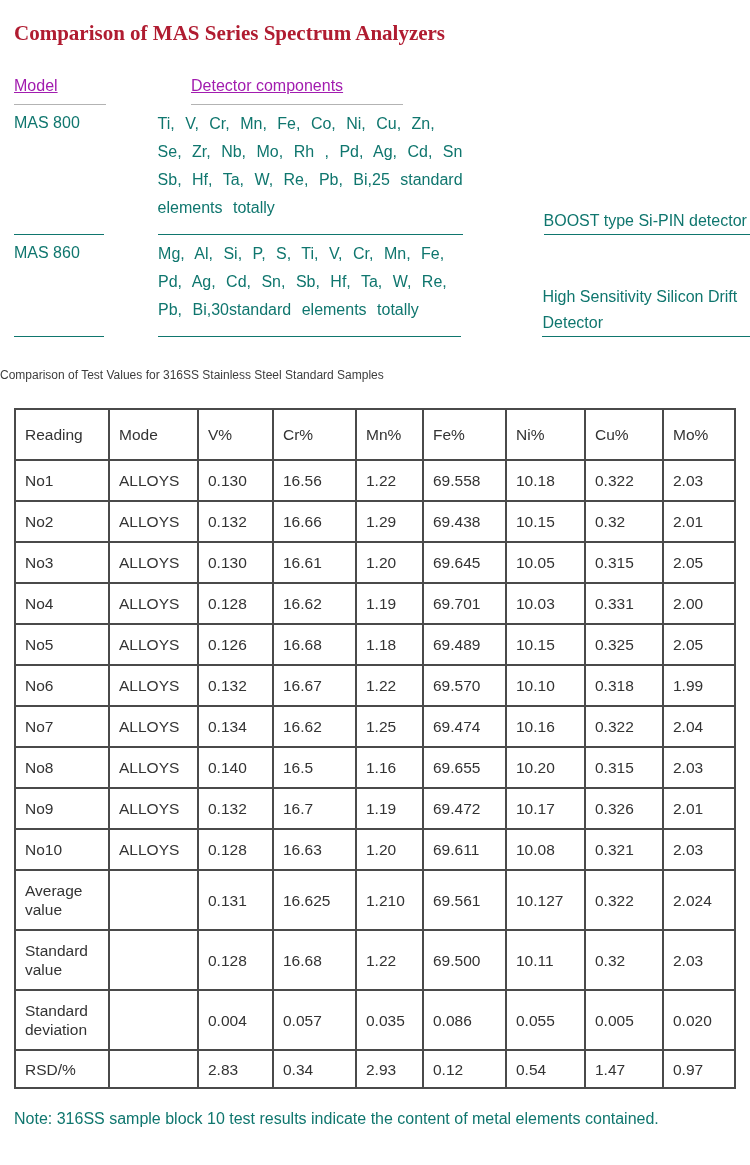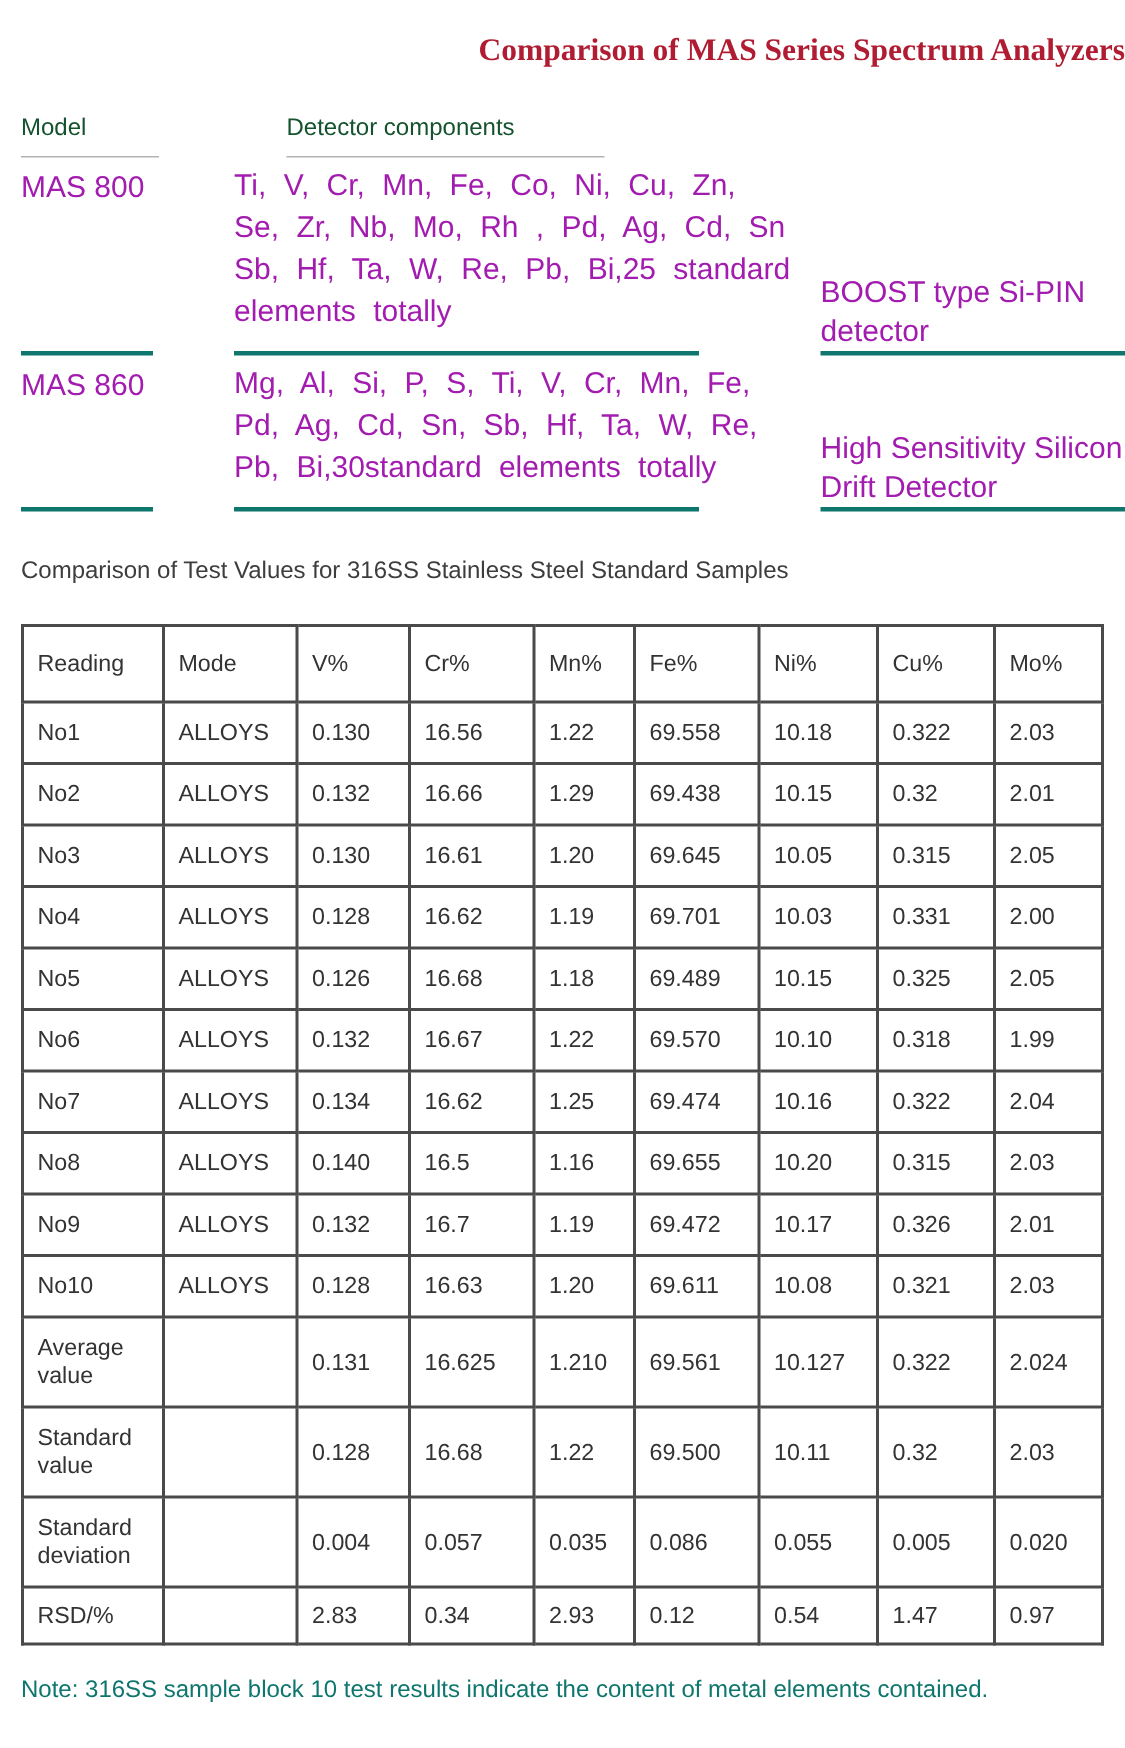--- a/index.html
+++ b/index.html
@@ -12,50 +12,50 @@
     color: #3d3d3d;
   }
 
   
   .page-title {
     margin: 21px 0 0 14px;
     font-family: "Liberation Serif", serif;
     font-weight: bold;
     font-size: 21px;
     color: #b01c31;
-    text-align: right;
   }
 
   
   .an-table { margin-top: 31px; }
   .an-row { display: flex; padding-left: 14px; align-items: stretch; }
   .an-c1 { width: 92px;  margin-right: 54px; }
   .an-c2 { width: 310px; margin-right: 50px; }
   .an-c3 { width: 212px; margin-left: 31px; }
   .an-head .an-c1, .an-head .an-c2, .an-head .an-c3 {
     font-size: 16px;
-    color: #14532d;
+    color: #a21caf;
     padding-bottom: 9px;
     border-bottom: 1px solid #b3b3b3;
     white-space: nowrap;
+    text-decoration: underline;
   }
   .an-body .an-c1, .an-body .an-c2, .an-body .an-c3 {
-    border-bottom: 3px solid #0f766e;
-    color: #a21caf;
-    font-size: 20px;
+    border-bottom: 1px solid #0f766e;
+    color: #0f766e;
+    font-size: 16px;
   }
   .an-body .an-c1 { padding-top: 9px; }
   .an-body .an-c2 { padding: 5px 0 12px; }
   .an-c2 .el-line { line-height: 28px; white-space: nowrap; word-spacing: 6px; }
   .an-body .an-c3 { display: flex; align-items: flex-end; line-height: 26px; }
 
   
   .section-title {
-    margin: 31px 0 0 14px;
-    font-size: 16px;
+    margin: 31px 0 0 0;
+    font-size: 12px;
     color: #3d3d3d;
   }
 
   
   table.test-table {
     margin: 26px 0 0 14px;
     border-collapse: collapse;
     table-layout: fixed;
     width: 720px;
   }

